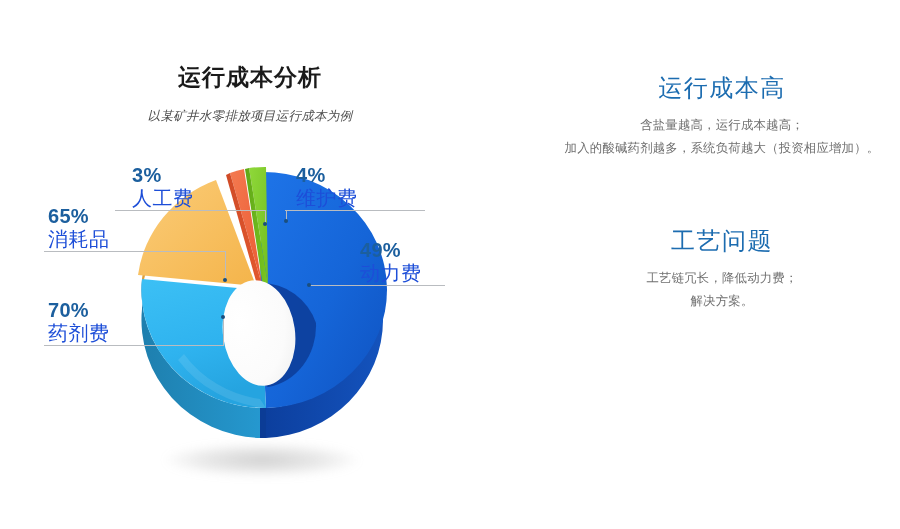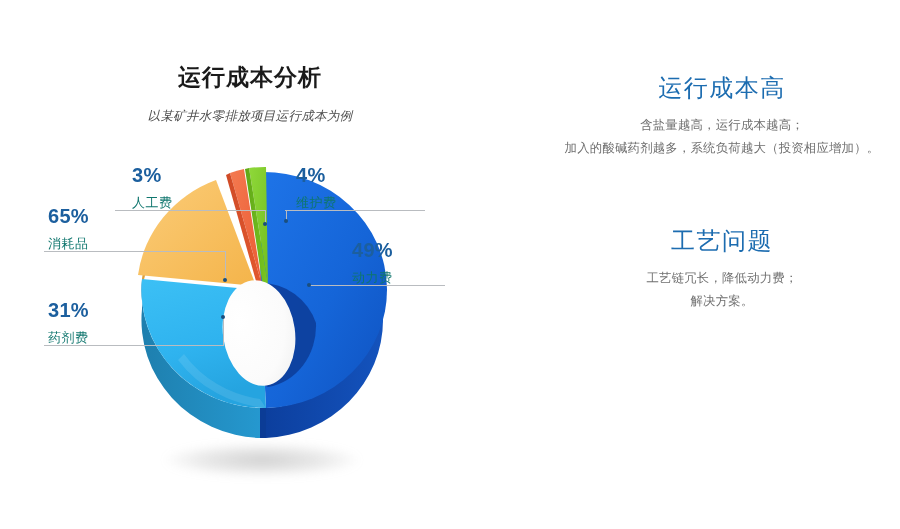--- a/index.html
+++ b/index.html
@@ -48,21 +48,21 @@
     position: absolute; width: 4px; height: 4px; border-radius: 50%;
     background: #1b4f7e;
   }
 
   .lbl { position: absolute; }
   .lbl .pct {
     font-size: 20px; font-weight: bold; color: #1c5f9e; line-height: 1;
     letter-spacing: .3px;
   }
   .lbl .nm {
-    font-size: 13px; color: #0f766e; line-height: 1; margin-top: 11px;
+    font-size: 20px; color: #1d4ed8; line-height: 1; margin-top: 3px;
     letter-spacing: .5px;
   }
   .lbl.al { text-align: left; }
 
   
   .right-panel { position: absolute; left: 512px; top: 0; width: 388px; height: 529px; }
   .sec { position: absolute; left: 16px; width: 388px; text-align: center; }
   .sec-title {
     font-size: 24px; color: #1c6cb0; line-height: 1.1;
     letter-spacing: 1.5px; font-weight: normal;
@@ -196,25 +196,25 @@
         <div class="pct">4%</div>
         <div class="nm">维护费</div>
       </div>
 
       <div class="lbl al" style="left:-72px; top:51px; width:120px;">
         <div class="pct">65%</div>
         <div class="nm">消耗品</div>
       </div>
 
       <div class="lbl al" style="left:-72px; top:145px; width:120px;">
-        <div class="pct">31%</div>
+        <div class="pct">70%</div>
         <div class="nm">药剂费</div>
       </div>
 
-      <div class="lbl al" style="left:232px; top:85px; width:120px;">
+      <div class="lbl al" style="left:240px; top:85px; width:120px;">
         <div class="pct">49%</div>
         <div class="nm">动力费</div>
       </div>
 
     </div>
   </div>
 
   <div class="right-panel">
 
     <div class="sec" style="top:75px;">

